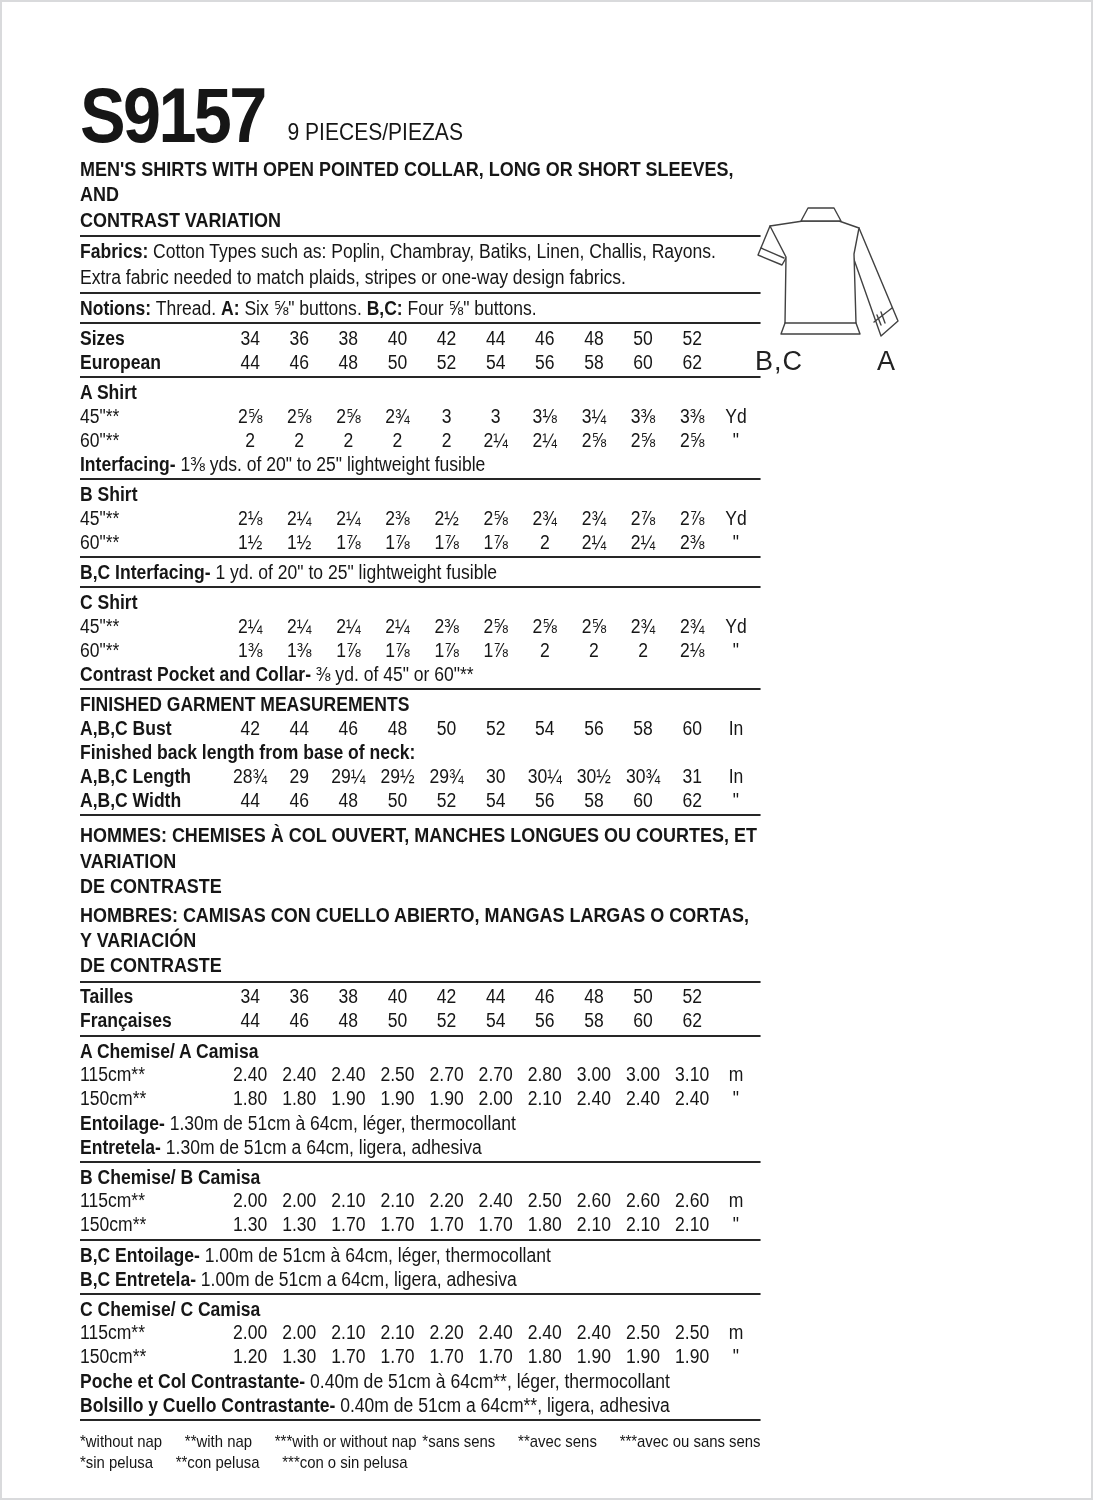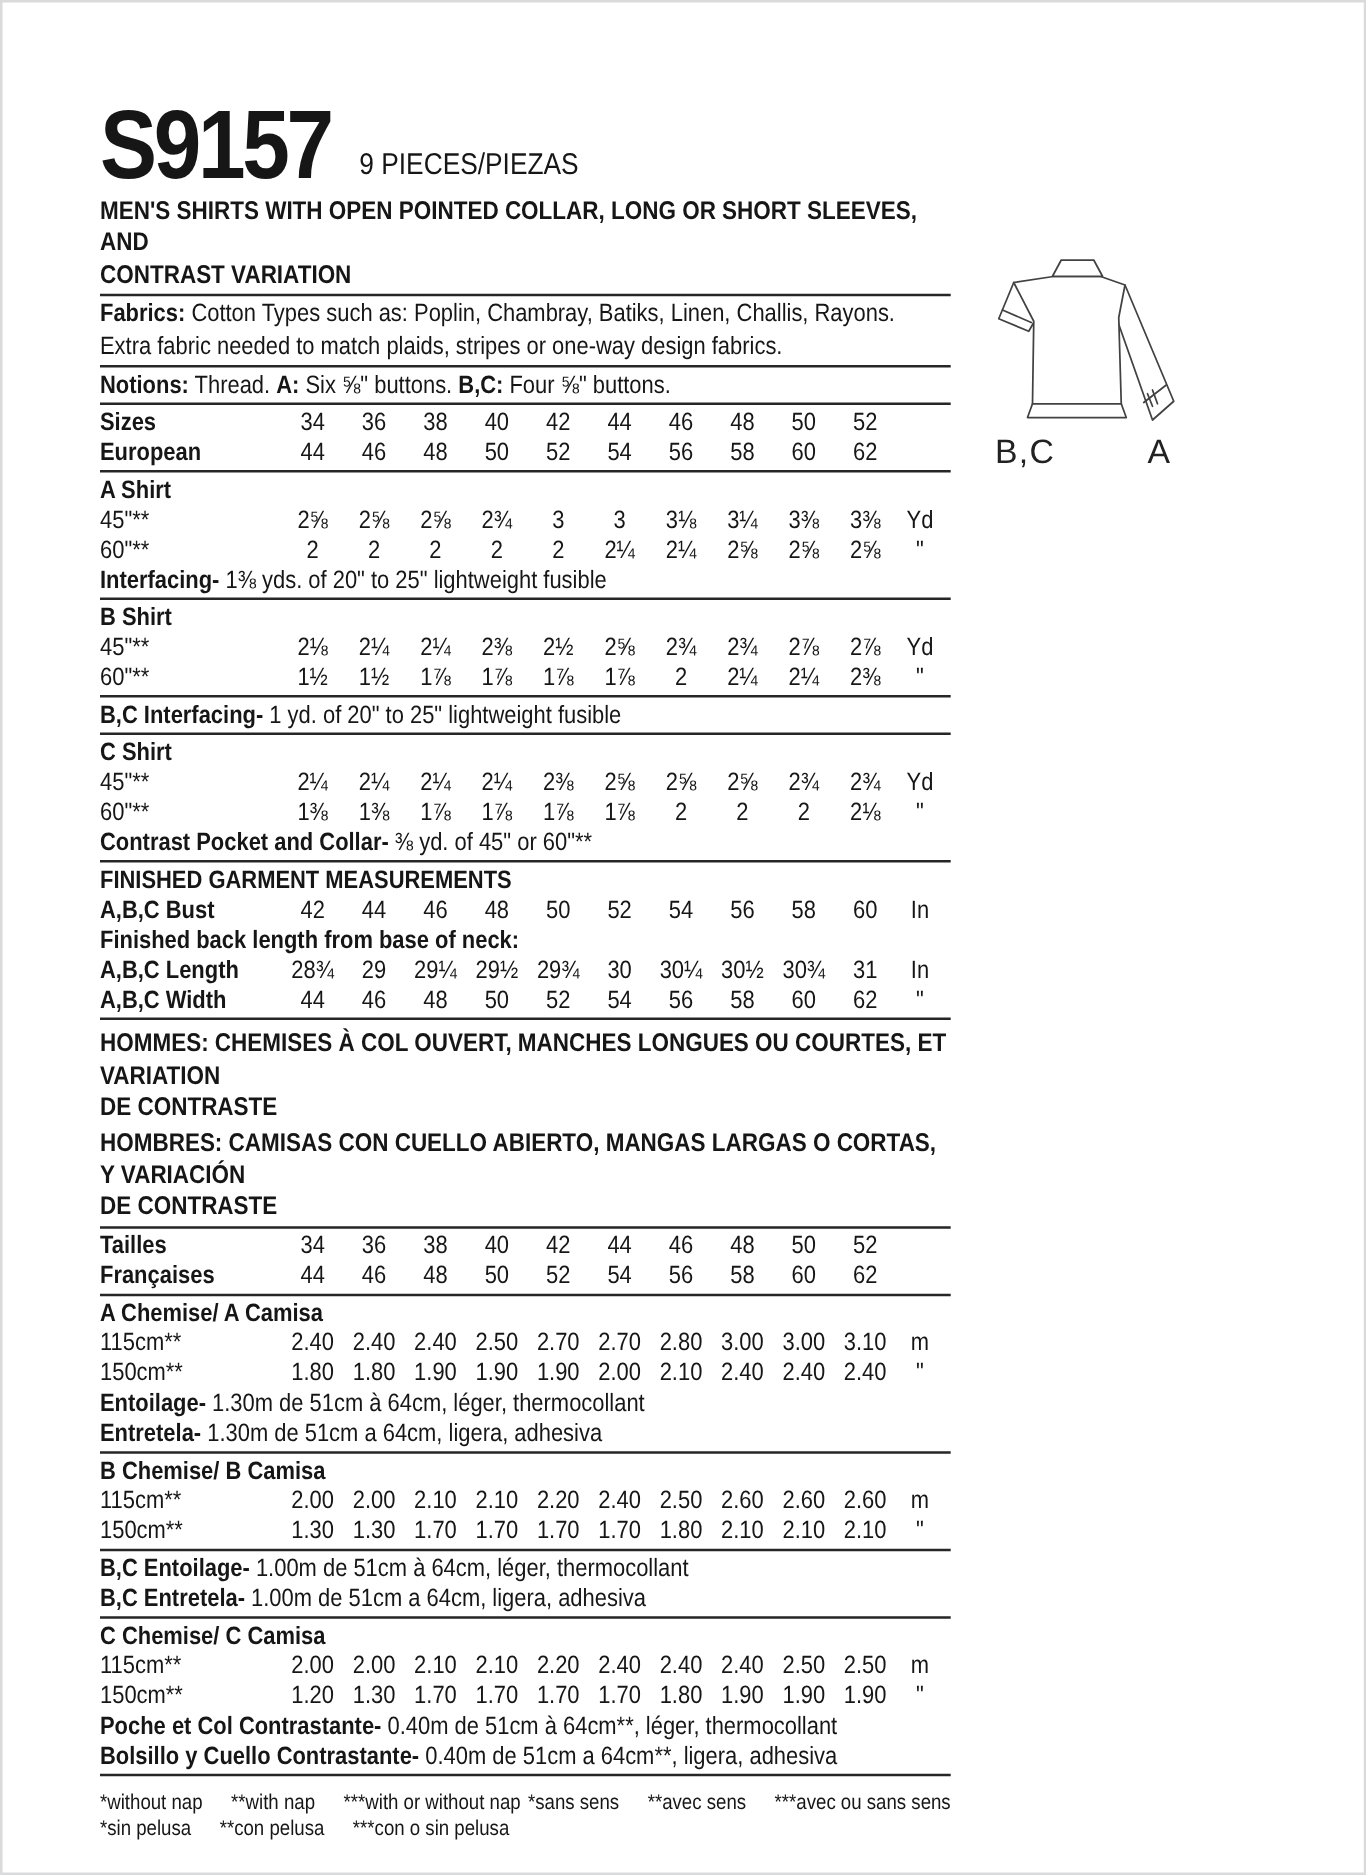--- a/index.html
+++ b/index.html
@@ -20,21 +20,21 @@
   .tr{display:grid;grid-template-columns:166px repeat(10,56px) 44px;
       height:24px;align-items:center;font-size:20px;}
   .td{text-align:center;white-space:nowrap;}
   .td.label{text-align:left;}
   .td.label.b{font-weight:bold;}
   .footnotes{margin-top:10px;font-size:17px;}
   .fn-row{display:flex;justify-content:space-between;line-height:21px;}
   .fn-group{display:flex;gap:26px;white-space:nowrap;}
   .bottom-note{text-align:center;font-weight:bold;font-size:23px;margin-top:22px;}
   
-  .illo{position:absolute;left:792px;top:192px;width:172px;height:182px;}
+  .illo{position:absolute;left:751px;top:192px;width:172px;height:182px;}
   .illo text{font-family:"Liberation Sans",sans-serif;font-size:27px;fill:#222;letter-spacing:1px;}
 </style>
 </head>
 <body>
 
 <div class="canvas">
 
   <div class="col">
 
     <div class="hrow">

